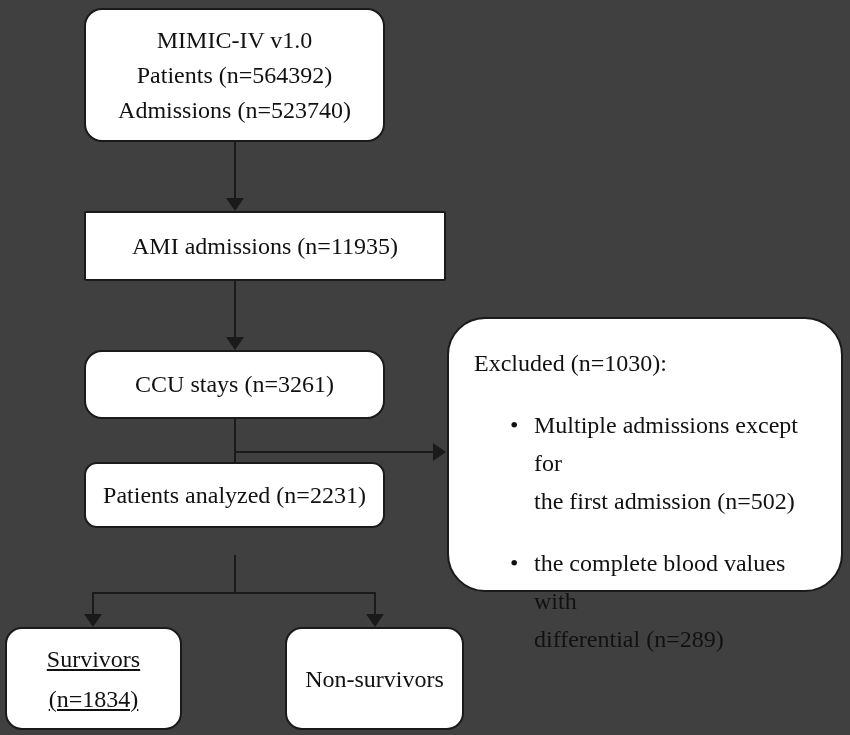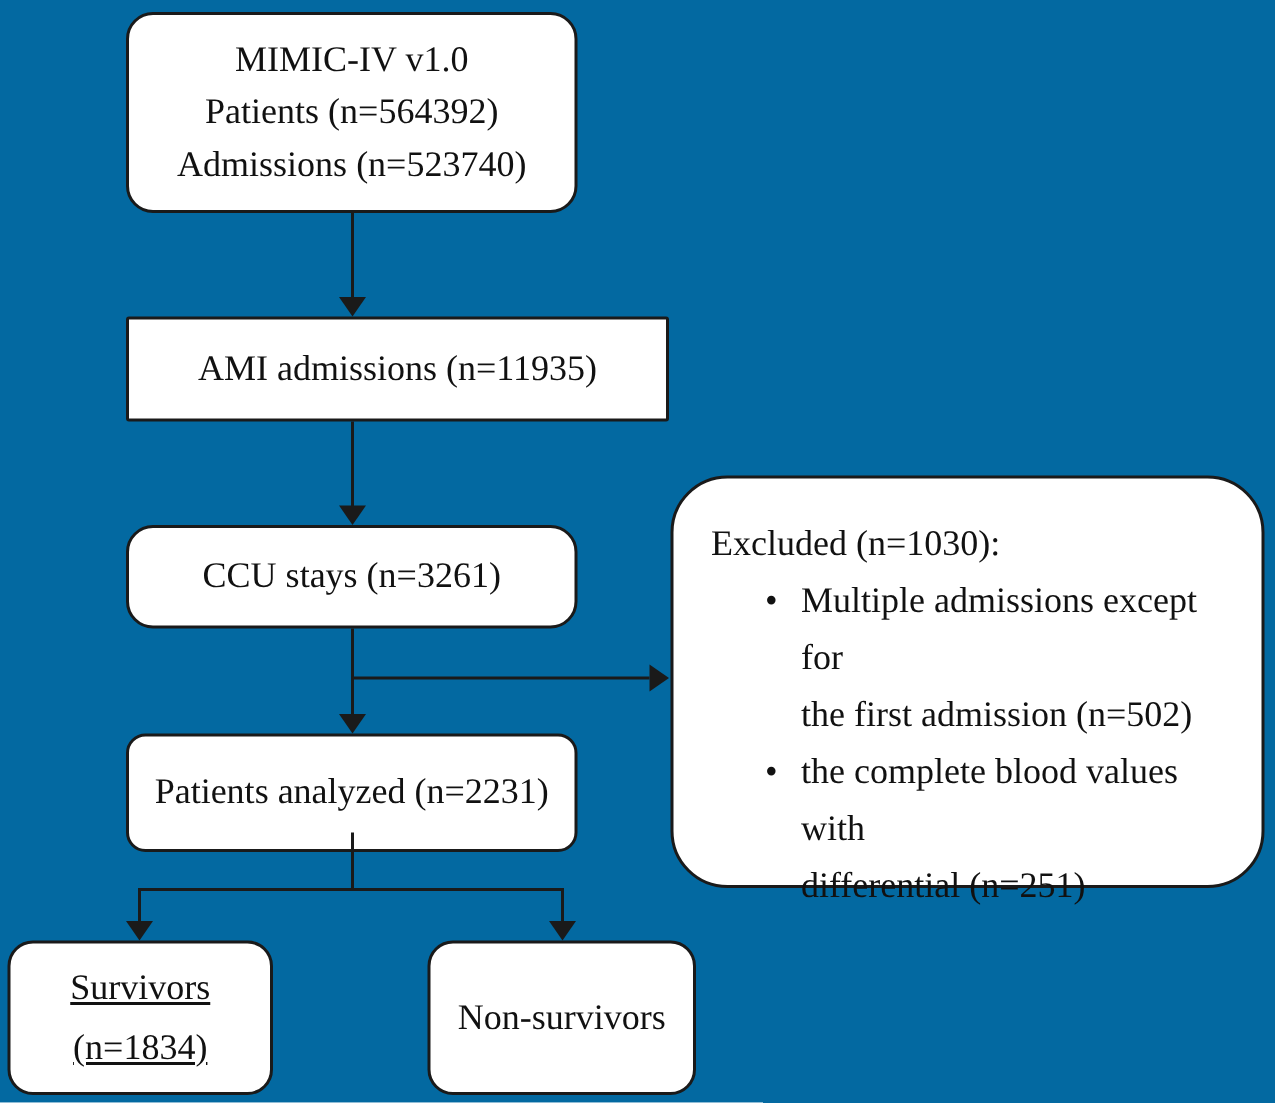--- a/index.html
+++ b/index.html
@@ -4,21 +4,21 @@
 <style>
   html, body {
     margin: 0;
     padding: 0;
     background: #ffffff;
   }
   .canvas {
     position: relative;
     width: 850px;
     height: 735px;
-    background: #0369a1;
+    background: #404040;
     font-family: "Liberation Serif", "DejaVu Serif", serif;
     color: #111111;
     overflow: hidden;
   }
   .box {
     position: absolute;
     box-sizing: border-box;
     border: 2px solid #1a1a1a;
     background: #ffffff;
     display: flex;
@@ -26,27 +26,27 @@
     align-items: center;
     justify-content: center;
     text-align: center;
     font-size: 24px;
     line-height: 35px;
   }
   
   #b-source      { left: 84px;  top: 8px;   width: 301px; height: 134px; border-radius: 18px; }
   #b-ami         { left: 84px;  top: 211px; width: 362px; height: 70px;  border-radius: 2px; }
   #b-ccu         { left: 84px;  top: 350px; width: 301px; height: 69px;  border-radius: 18px; }
-  #b-analyzed    { left: 84px;  top: 489px; width: 301px; height: 79px;  border-radius: 13px; }
+  #b-analyzed    { left: 84px;  top: 462px; width: 301px; height: 66px;  border-radius: 13px; }
   #b-survivors   { left: 5px;   top: 627px; width: 177px; height: 103px; border-radius: 17px; line-height: 40px; text-decoration: underline; }
   #b-nonsurv     { left: 285px; top: 627px; width: 179px; height: 103px; border-radius: 17px; line-height: 40px; }
   #b-excluded    {
     left: 447px; top: 317px; width: 396px; height: 275px; border-radius: 38px;
     align-items: flex-start; justify-content: flex-start; text-align: left;
-    padding: 25px 18px 0 25px; line-height: 38px;
+    padding: 25px 18px 0 25px; line-height: 38px; gap: 24px;
   }
   .bullet { display: flex; margin-left: 36px; }
   .bullet .dot { width: 24px; flex: 0 0 24px; }
   
   .vline, .hline { position: absolute; background: #1a1a1a; }
   .vline { width: 2px; }
   .hline { height: 2px; }
   #c-v1 { left: 234px; top: 142px; height: 57px; }
   #c-v2 { left: 234px; top: 281px; height: 57px; }
   #c-v3 { left: 234px; top: 419px; height: 58px; }
@@ -111,21 +111,21 @@
       <div class="dot">•</div>
       <div>
         <div>Multiple admissions except for</div>
         <div>the first admission (n=502)</div>
       </div>
     </div>
     <div class="bullet">
       <div class="dot">•</div>
       <div>
         <div>the complete blood values with</div>
-        <div>differential (n=251)</div>
+        <div>differential (n=289)</div>
       </div>
     </div>
   </div>
 
   <div class="box" id="b-analyzed">
     <div>Patients analyzed (n=2231)</div>
   </div>
 
   <div class="vline" id="c-v4"></div>
   <div class="hline" id="c-h2"></div>

